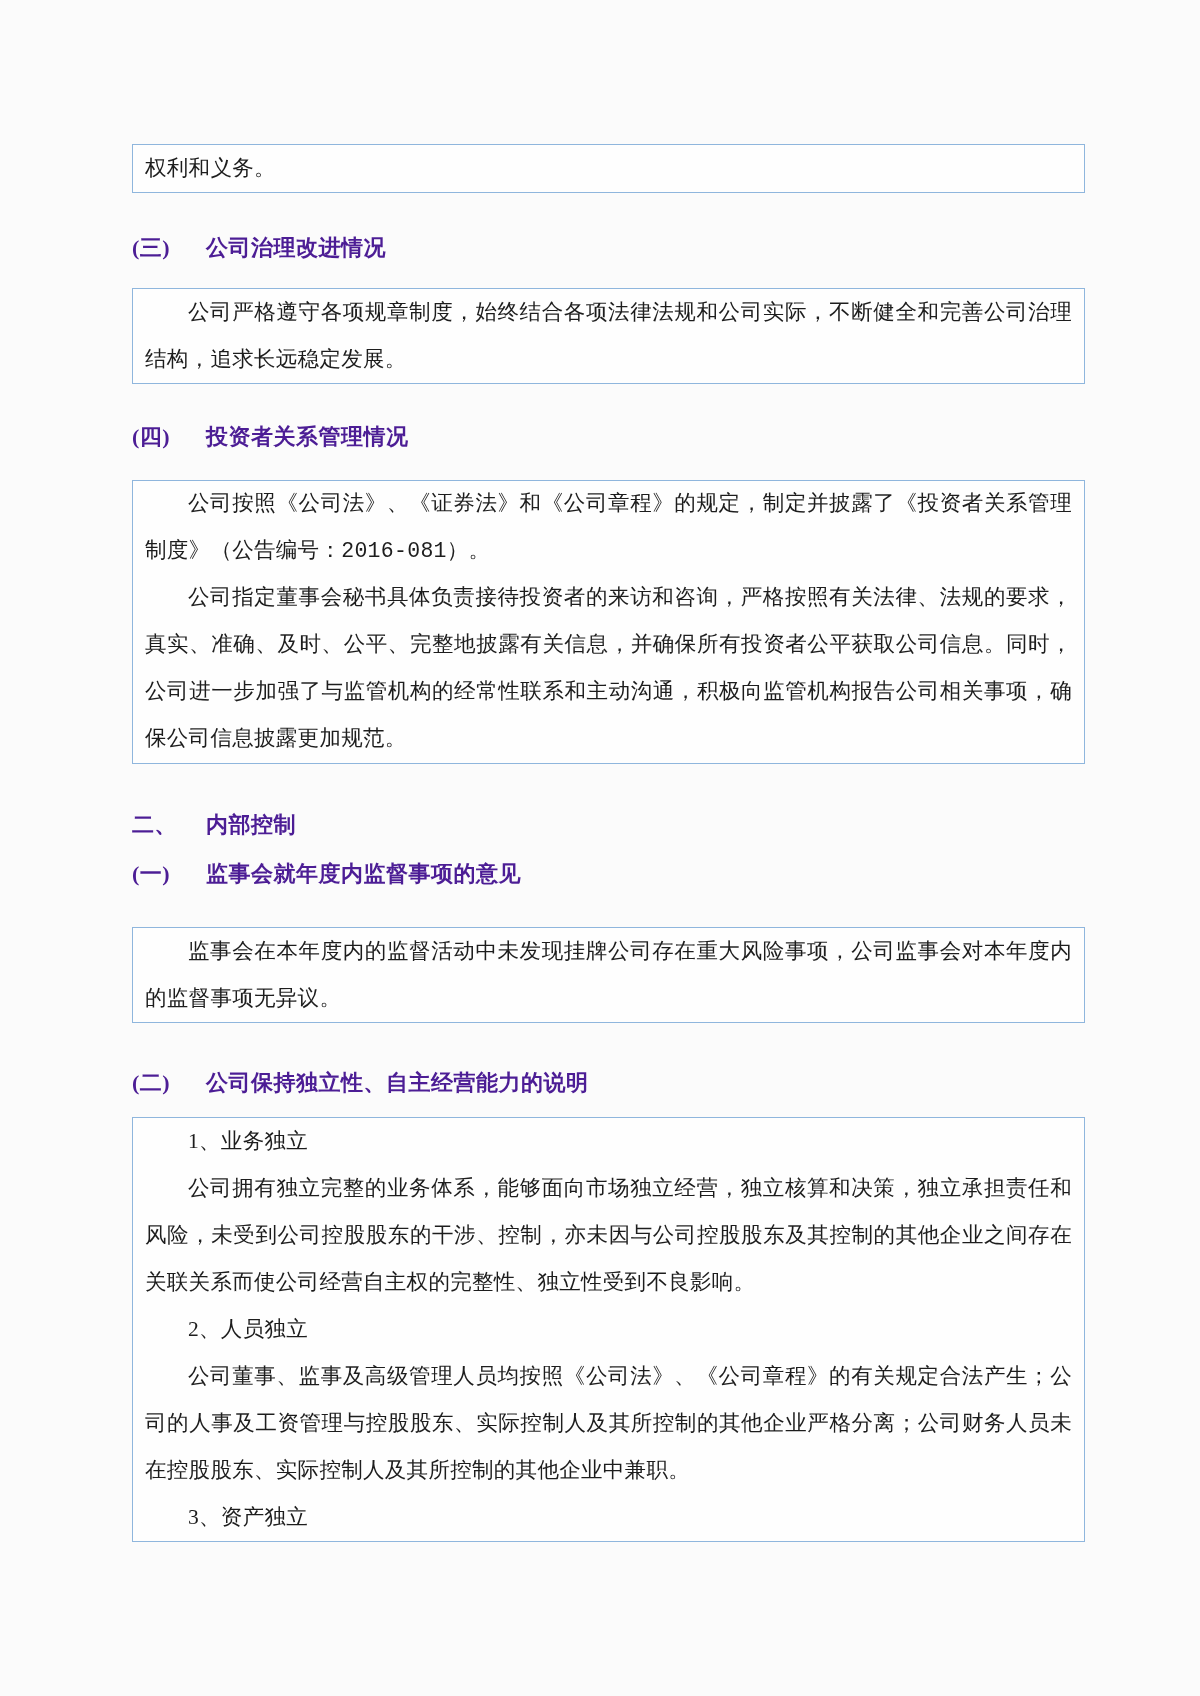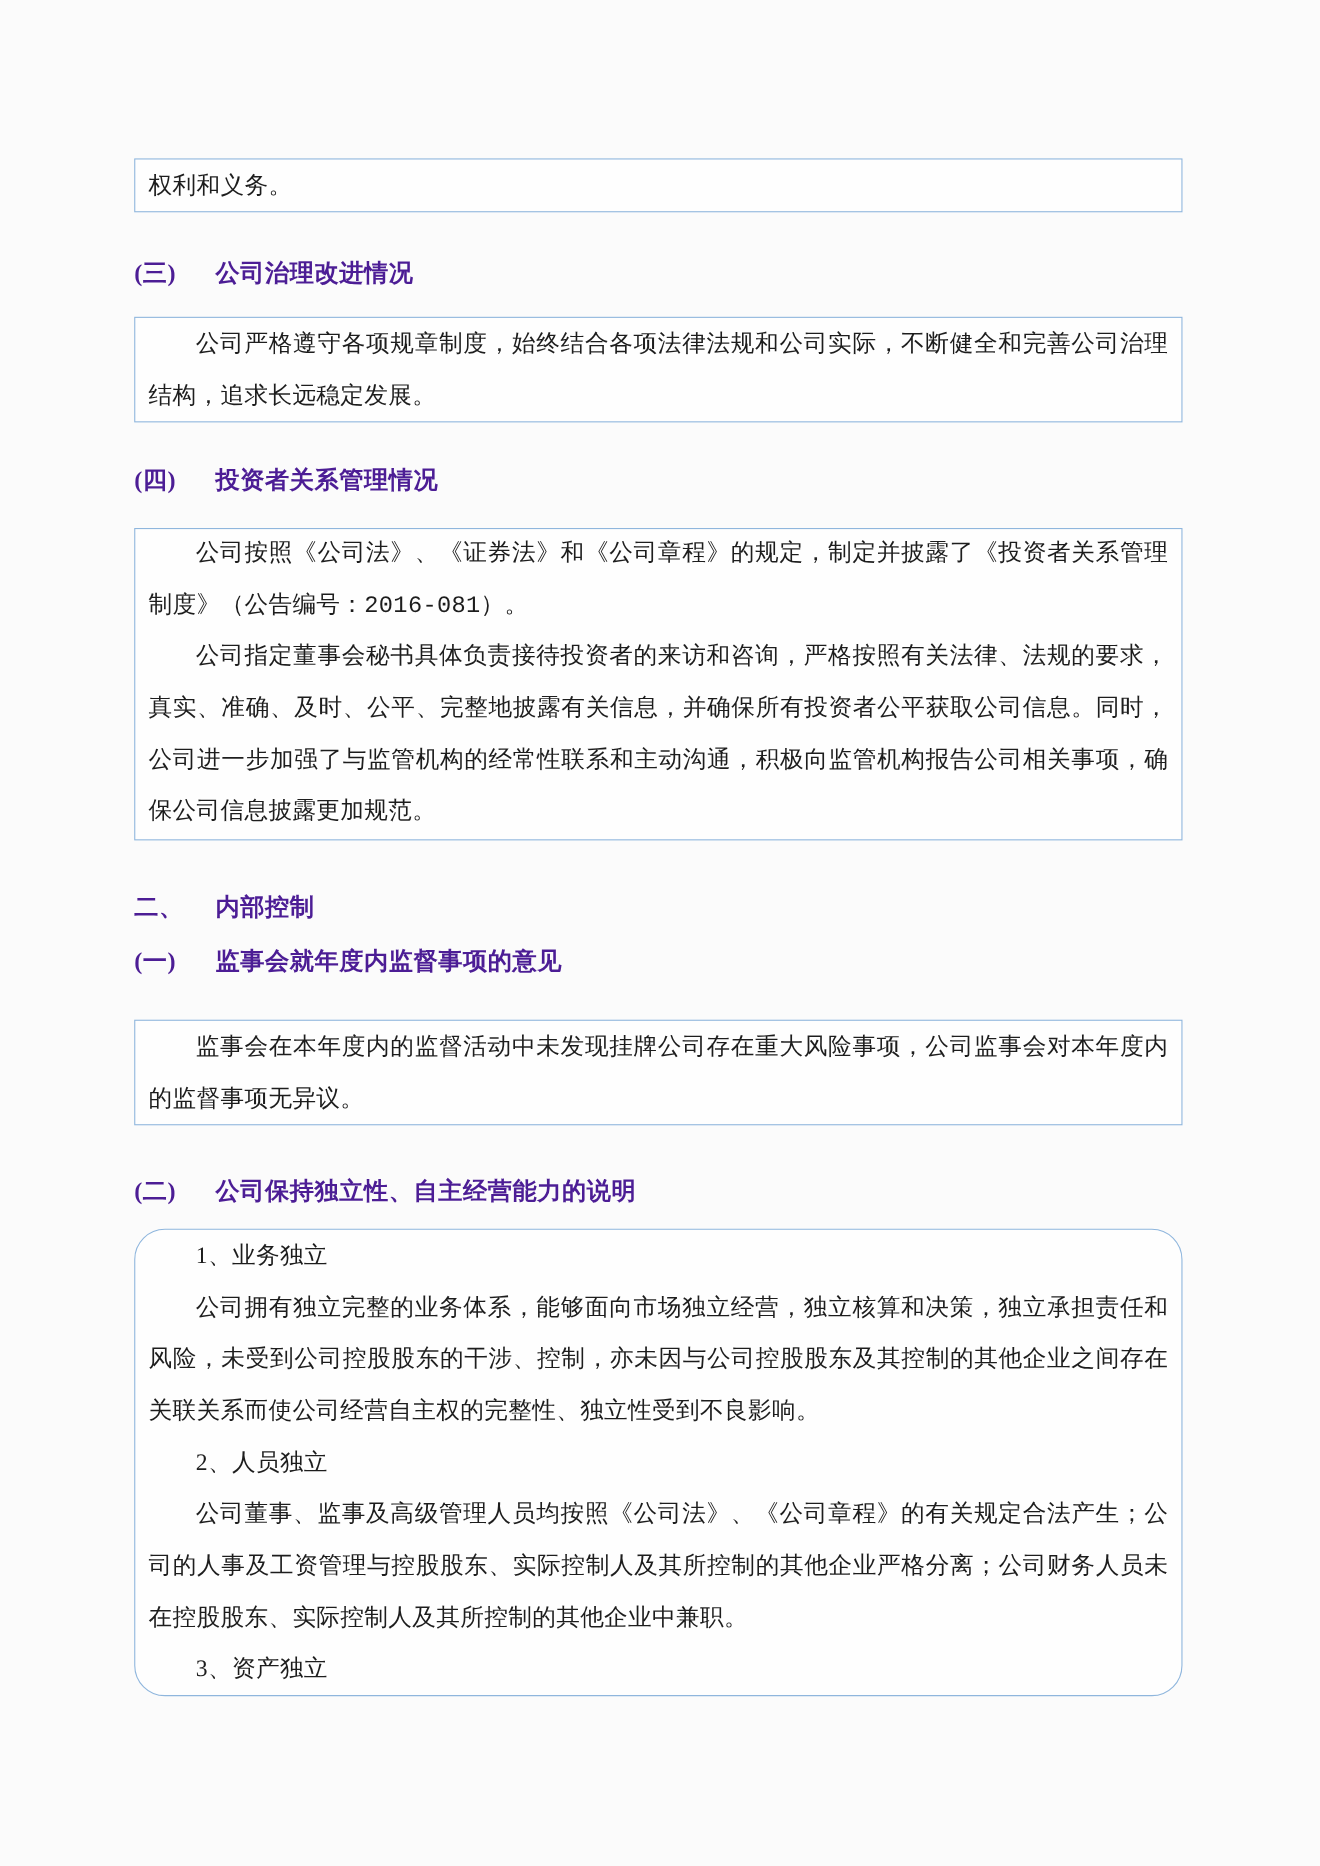--- a/index.html
+++ b/index.html
@@ -8,21 +8,21 @@
     position:relative;
     width:1200px; height:1696px;
     margin:0 auto;
     background:#fbfbfb;
     font-family:"Liberation Serif","DejaVu Serif",serif;
     color:#1e1e1e;
     overflow:hidden;
   }
   .content {
     position:absolute;
-    left:122px; top:0;
+    left:132px; top:0;
     width:953px;
   }
   .box {
     box-sizing:content-box;
     border:1.5px solid #8fb6dd;
     background:#fefefe;
     padding:0 12px;
     overflow:hidden;
   }
   .box p {
@@ -91,21 +91,21 @@
     </div>
 
     <div class="box" id="b7" style="border-color: rgb(143, 182, 221);">
       <p class="indent">监事会在本年度内的监督活动中未发现挂牌公司存在重大风险事项，公司监事会对本年度内的监督事项无异议。</p>
     </div>
 
     <div class="heading" id="h5">
       <span class="hnum">(二)</span><span>公司保持独立性、自主经营能力的说明</span>
     </div>
 
-    <div class="box" id="b9" style="border-color: rgb(143, 182, 221); border-radius: 28px;">
+    <div class="box" id="b9" style="border-color: rgb(143, 182, 221);">
       <p class="indent">1、业务独立</p>
       <p class="indent">公司拥有独立完整的业务体系，能够面向市场独立经营，独立核算和决策，独立承担责任和风险，未受到公司控股股东的干涉、控制，亦未因与公司控股股东及其控制的其他企业之间存在关联关系而使公司经营自主权的完整性、独立性受到不良影响。</p>
       <p class="indent">2、人员独立</p>
       <p class="indent">公司董事、监事及高级管理人员均按照《公司法》、《公司章程》的有关规定合法产生；公司的人事及工资管理与控股股东、实际控制人及其所控制的其他企业严格分离；公司财务人员未在控股股东、实际控制人及其所控制的其他企业中兼职。</p>
       <p class="indent">3、资产独立</p>
     </div>
 
   </div>
 </div>
 

